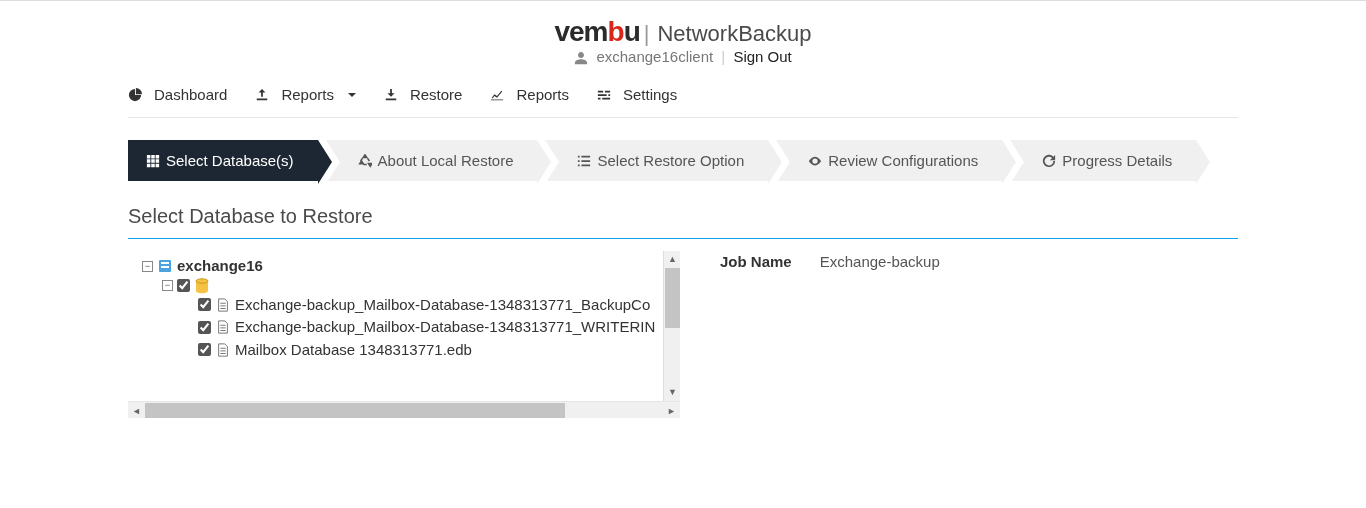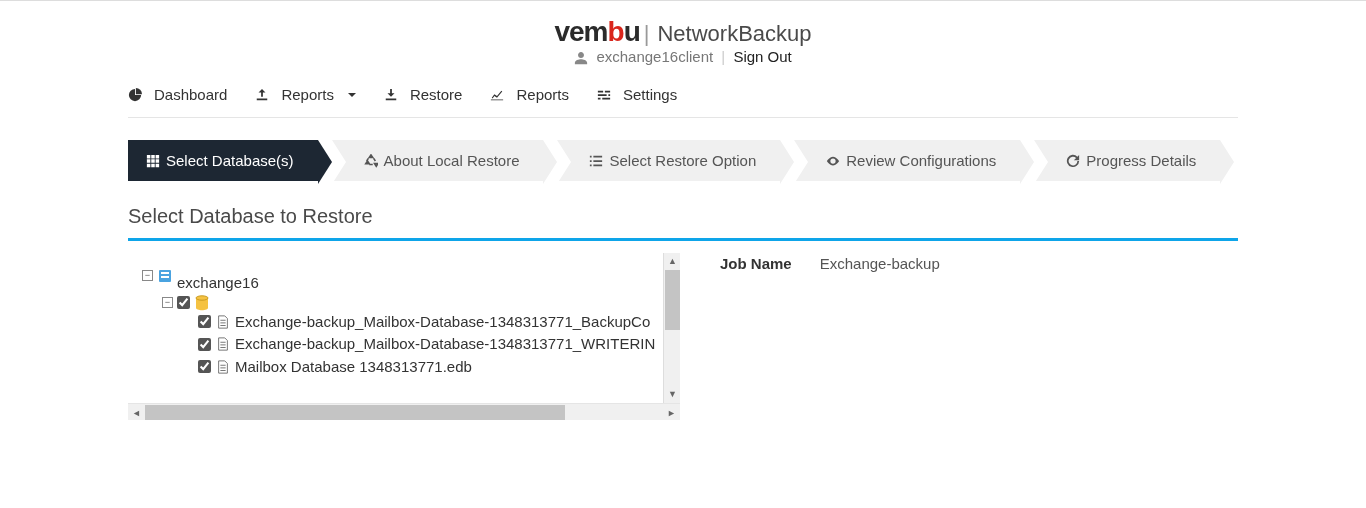--- a/index.html
+++ b/index.html
@@ -23,53 +23,53 @@
     .user-icon { display: inline-block; margin-right: 4px; vertical-align: -1px; }
     
     
     .nav { border-bottom: 1px solid #e5e5e5; padding-bottom: 0; }
     .nav-inner { display: flex; gap: 28px; padding: 10px 0 14px; }
     .nav-item { display: flex; align-items: center; gap: 12px; color: #333; font-size: 15px; cursor: pointer; }
     .nav-item svg { width: 14px; height: 14px; }
     .caret { display: inline-block; width: 0; height: 0; border-left: 4px solid transparent; border-right: 4px solid transparent; border-top: 4px solid #333; margin-left: 2px; vertical-align: middle; }
     
     
-    .wizard { display: flex; margin-top: 22px; gap: 14px; }
+    .wizard { display: flex; margin-top: 22px; gap: 8px; }
     .step { position: relative; background: #f0f0f0; color: #555; padding: 12px 24px 12px 32px; font-size: 15px; display: flex; align-items: center; gap: 6px; cursor: pointer; }
     .step:first-child { padding-left: 18px; }
     .step.active { background: #1d2733; color: #fff; }
     .step::after {
       content: ''; position: absolute; right: -14px; top: 0; width: 0; height: 0;
       border-top: 22px solid transparent; border-bottom: 22px solid transparent;
       border-left: 14px solid #f0f0f0; z-index: 2;
     }
     .step.active::after { border-left-color: #1d2733; }
     .step::before {
       content: ''; position: absolute; left: 0; top: 0; width: 0; height: 0;
       border-top: 22px solid transparent; border-bottom: 22px solid transparent;
       border-left: 14px solid #fff; z-index: 1;
     }
     .step:first-child::before { display: none; }
     .step svg { width: 14px; height: 14px; }
     
     
-    .section-title { font-size: 20px; color: #4a4a4a; margin-top: 24px; padding-bottom: 10px; border-bottom: 3px solid #0ea5e9; font-weight: 400; }
+    .section-title { font-size: 20px; color: #4a4a4a; margin-top: 24px; padding-bottom: 10px; border-bottom: 1px solid #0ea5e9; font-weight: 400; }
     
     
     .content-row { display: flex; margin-top: 12px; gap: 40px; }
     .tree-panel { width: 552px; position: relative; }
     .tree-box { border: 0; height: 150px; overflow: hidden; position: relative; padding: 4px 14px 4px 14px; font-size: 15px; color: #333; line-height: 1.5; }
     .tree-row { display: flex; align-items: center; gap: 4px; white-space: nowrap; }
     .tree-children { padding-left: 20px; }
     .tree-children2 { padding-left: 36px; }
     .toggle { width: 11px; height: 11px; border: 1px solid #888; display: inline-flex; align-items: center; justify-content: center; font-size: 9px; line-height: 1; color: #555; cursor: pointer; background: #fff; }
     .chk { width: 13px; height: 13px; cursor: pointer; accent-color: #555; }
     .node-icon { display: inline-flex; width: 16px; height: 16px; align-items: center; justify-content: center; }
     .node-label { cursor: default; }
-    .node-label.bold { font-weight: 400; margin-top: 15px; }
+    .node-label.bold { font-weight: 700; }
     
     
     .vscroll { position: absolute; right: 0; top: 0; width: 17px; height: 150px; background: #f0f0f0; border-left: 1px solid #ddd; }
     .vscroll-thumb { position: absolute; left: 1px; top: 17px; width: 15px; height: 60px; background: #c4c4c4; }
     .vscroll-arrow { position: absolute; left: 0; width: 17px; height: 17px; background: #f0f0f0; display: flex; align-items: center; justify-content: center; }
     .vscroll-arrow.top { top: 0; }
     .vscroll-arrow.bot { bottom: 0; }
     .hscroll { height: 17px; background: #f0f0f0; border-top: 1px solid #e5e5e5; position: relative; }
     .hscroll-thumb { position: absolute; left: 17px; top: 1px; height: 15px; width: 420px; background: #c4c4c4; }
     .hscroll-arrow { position: absolute; top: 0; width: 17px; height: 17px; display: flex; align-items: center; justify-content: center; }

